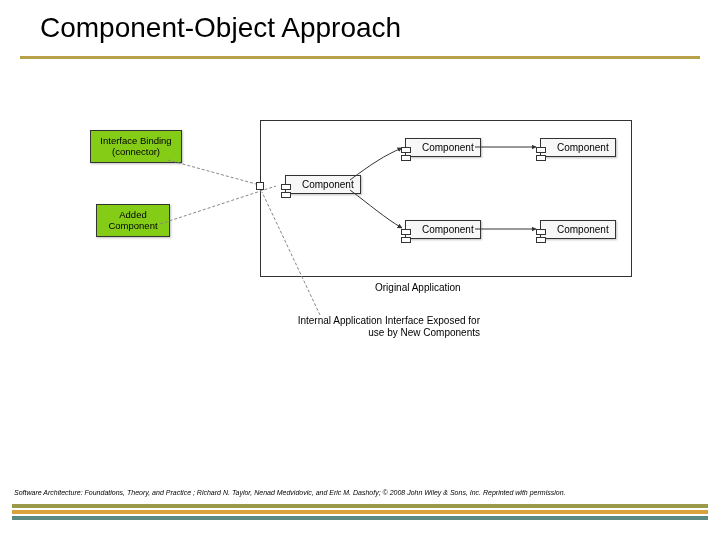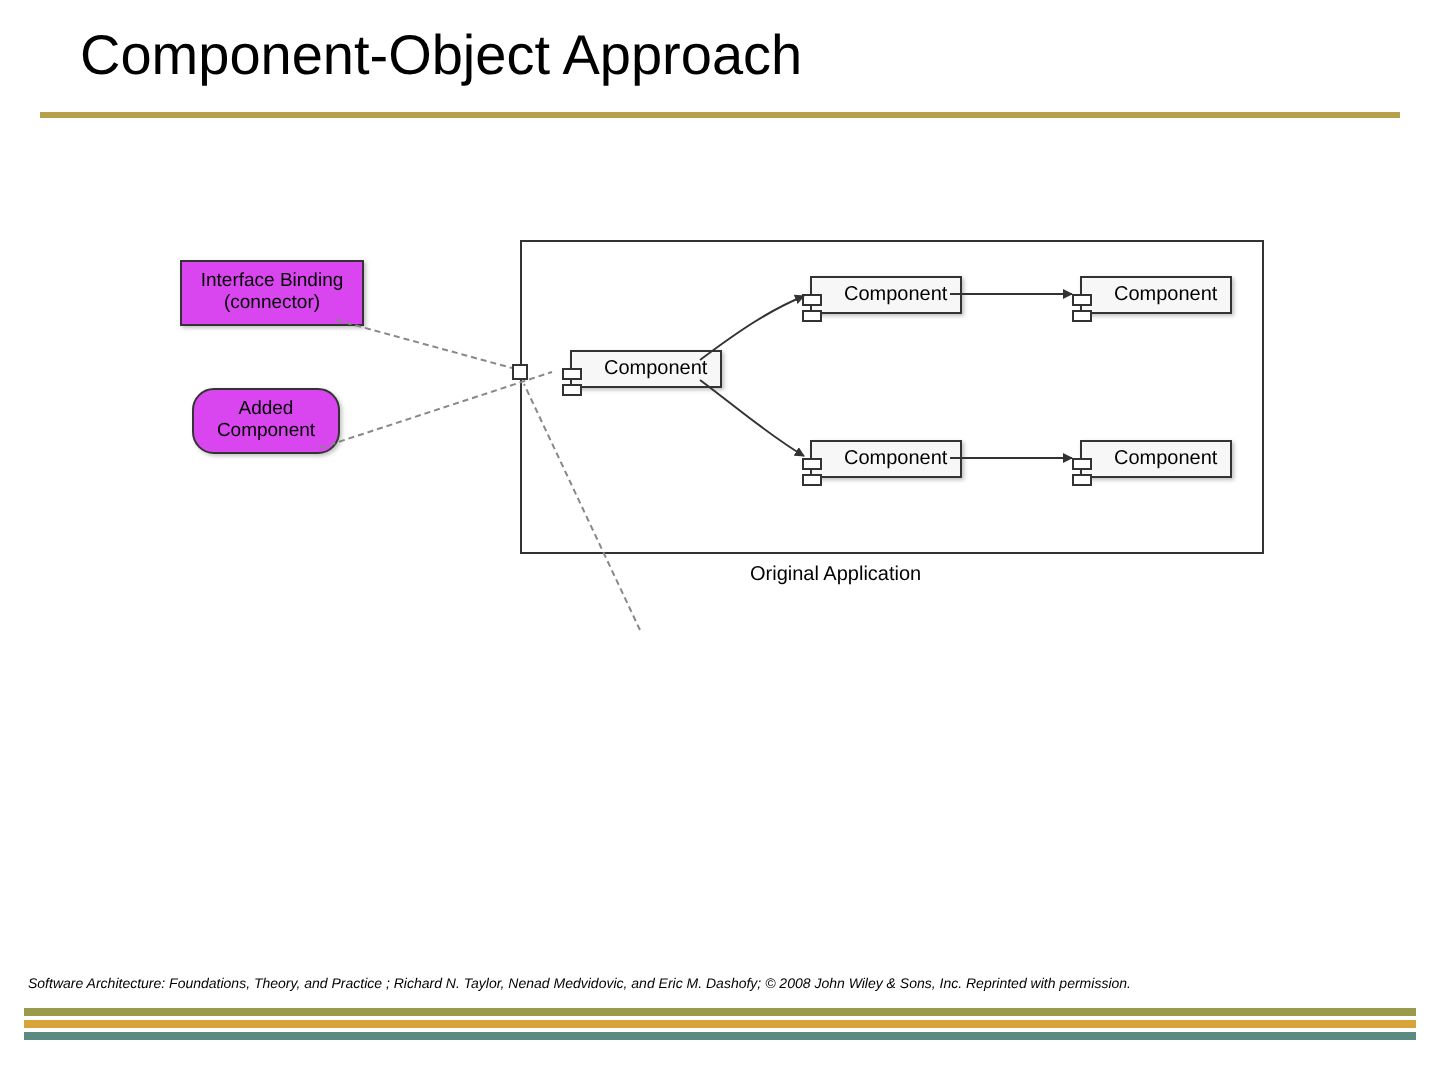--- a/index.html
+++ b/index.html
@@ -74,21 +74,21 @@
     left: -5px;
     top: 16px;
     width: 8px;
     height: 4px;
     border: 1px solid #333;
     background: #fff;
   }
   .label-box {
     position: absolute;
     border: 1px solid #333;
-    background: #d946ef;
+    background: #84cc16;
     padding: 4px 6px;
     font-size: 9.5px;
     text-align: center;
     line-height: 1.2;
     box-shadow: 1px 1px 2px rgba(0,0,0,0.25);
   }
   .caption {
     position: absolute;
     font-size: 10px;
     text-align: right;
@@ -147,25 +147,27 @@
     <div class="comp" style="left:315px; top:18px;">Component</div>
     <div class="comp" style="left:315px; top:100px;">Component</div>
     <div class="comp" style="left:450px; top:18px;">Component</div>
     <div class="comp" style="left:450px; top:100px;">Component</div>
 
     <div class="port" style="left:166px; top:62px;"></div>
 
     <div class="label-box" style="left:0px; top:10px; width:78px; white-space:pre-line;">Interface Binding
 (connector)</div>
 
-    <div class="label-box" style="left:6px; top:74px; width:60px; white-space:pre-line;border-radius:11px;">Added
+    <div class="label-box" style="left:6px; top:84px; width:60px; white-space:pre-line;">Added
 Component</div>
 
     <div class="caption" style="left:285px; top:162px;">Original Application</div>
 
+    <div class="caption" style="left:150px; top:195px; width:240px; white-space:pre-line;">Internal Application Interface Exposed for
+use by New Components</div>
 
     <svg class="wires" viewBox="0 0 540 220">
       <defs>
         <marker id="ah" viewBox="0 0 10 10" refX="9" refY="5" markerWidth="5" markerHeight="5" orient="auto-start-reverse">
           <path d="M0,0 L10,5 L0,10 z" fill="#333"></path>
         </marker>
       </defs>
 
       <line x1="78" y1="40" x2="166" y2="64" stroke="#888" stroke-width="1" stroke-dasharray="3 2"></line>
 

